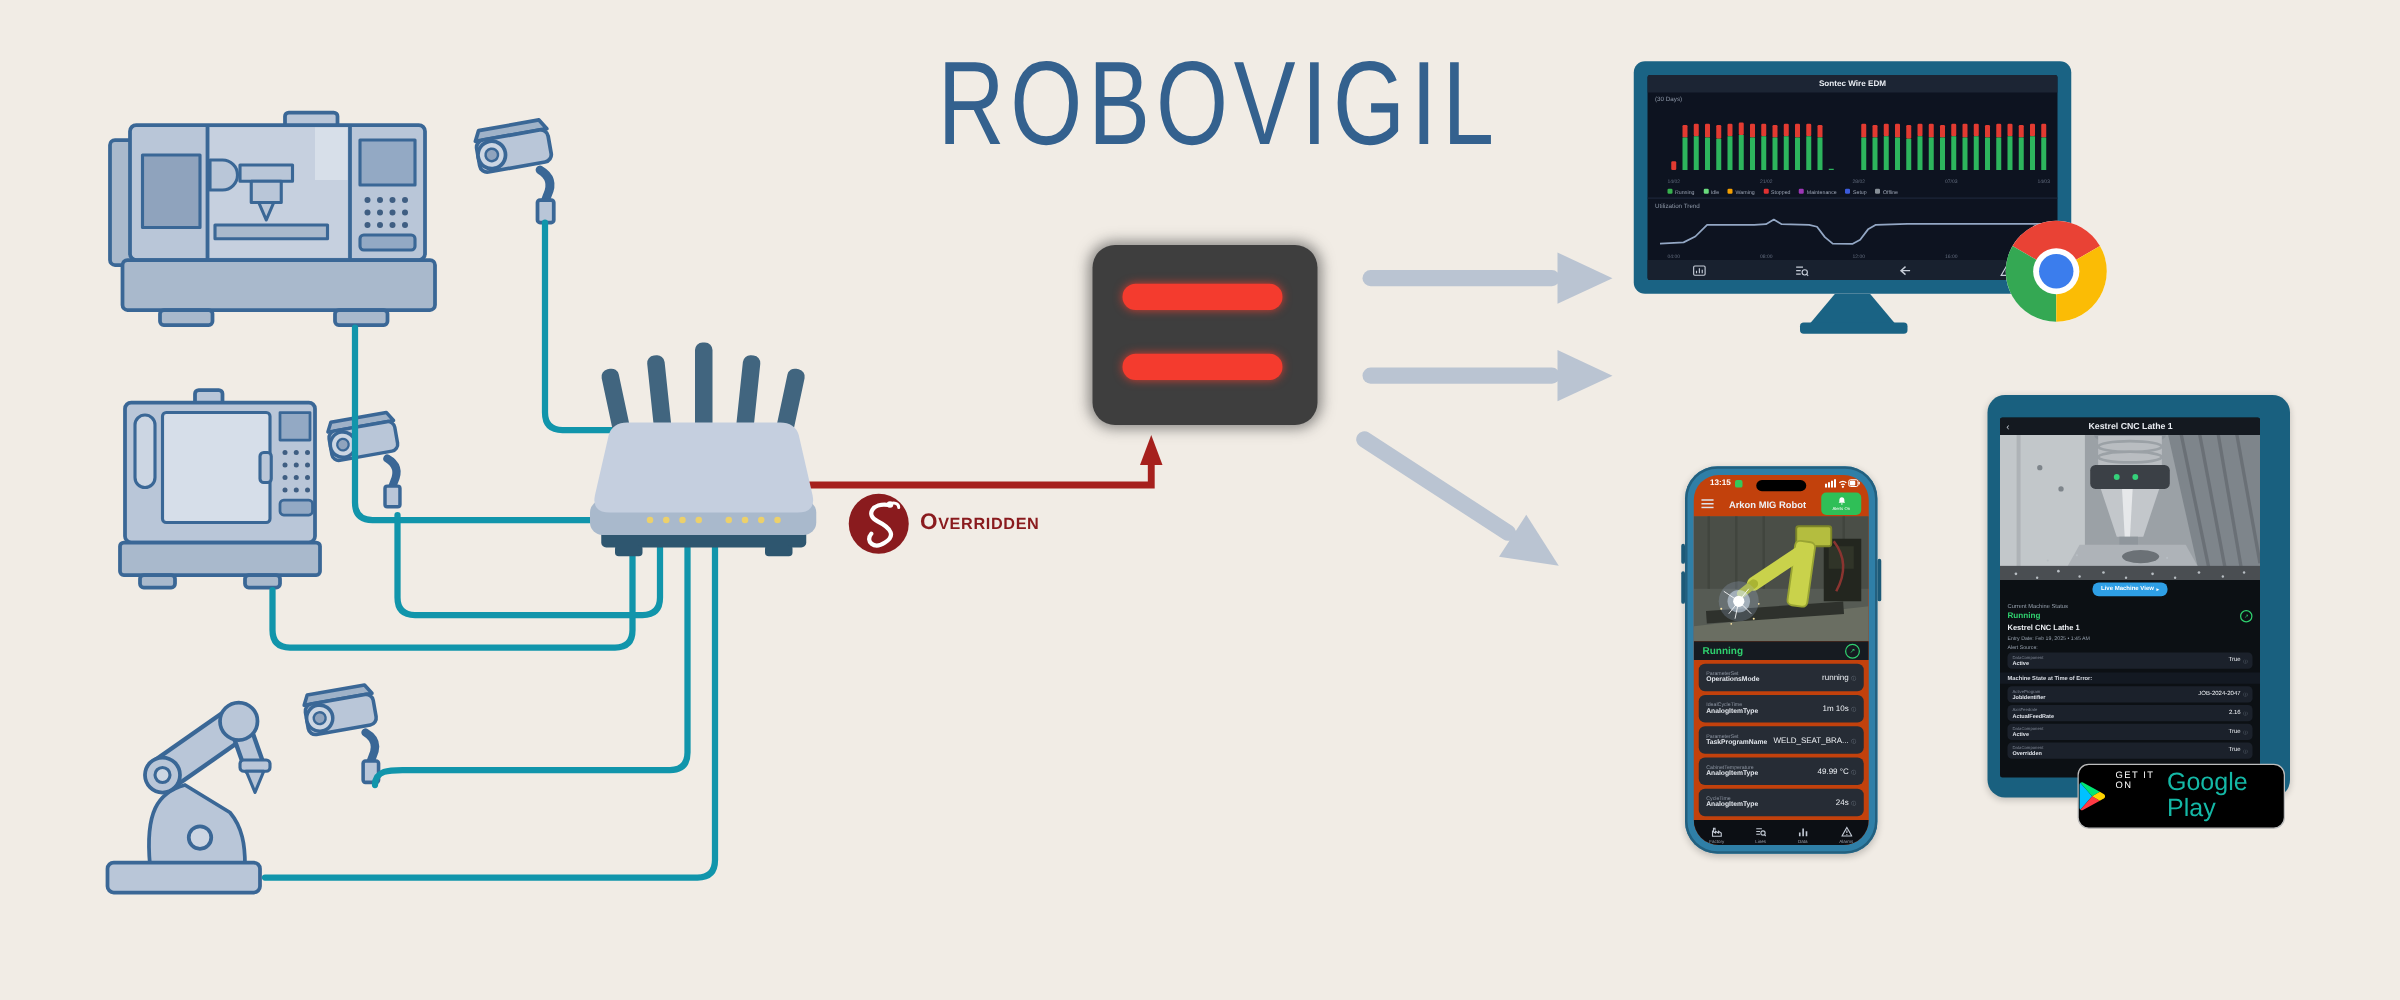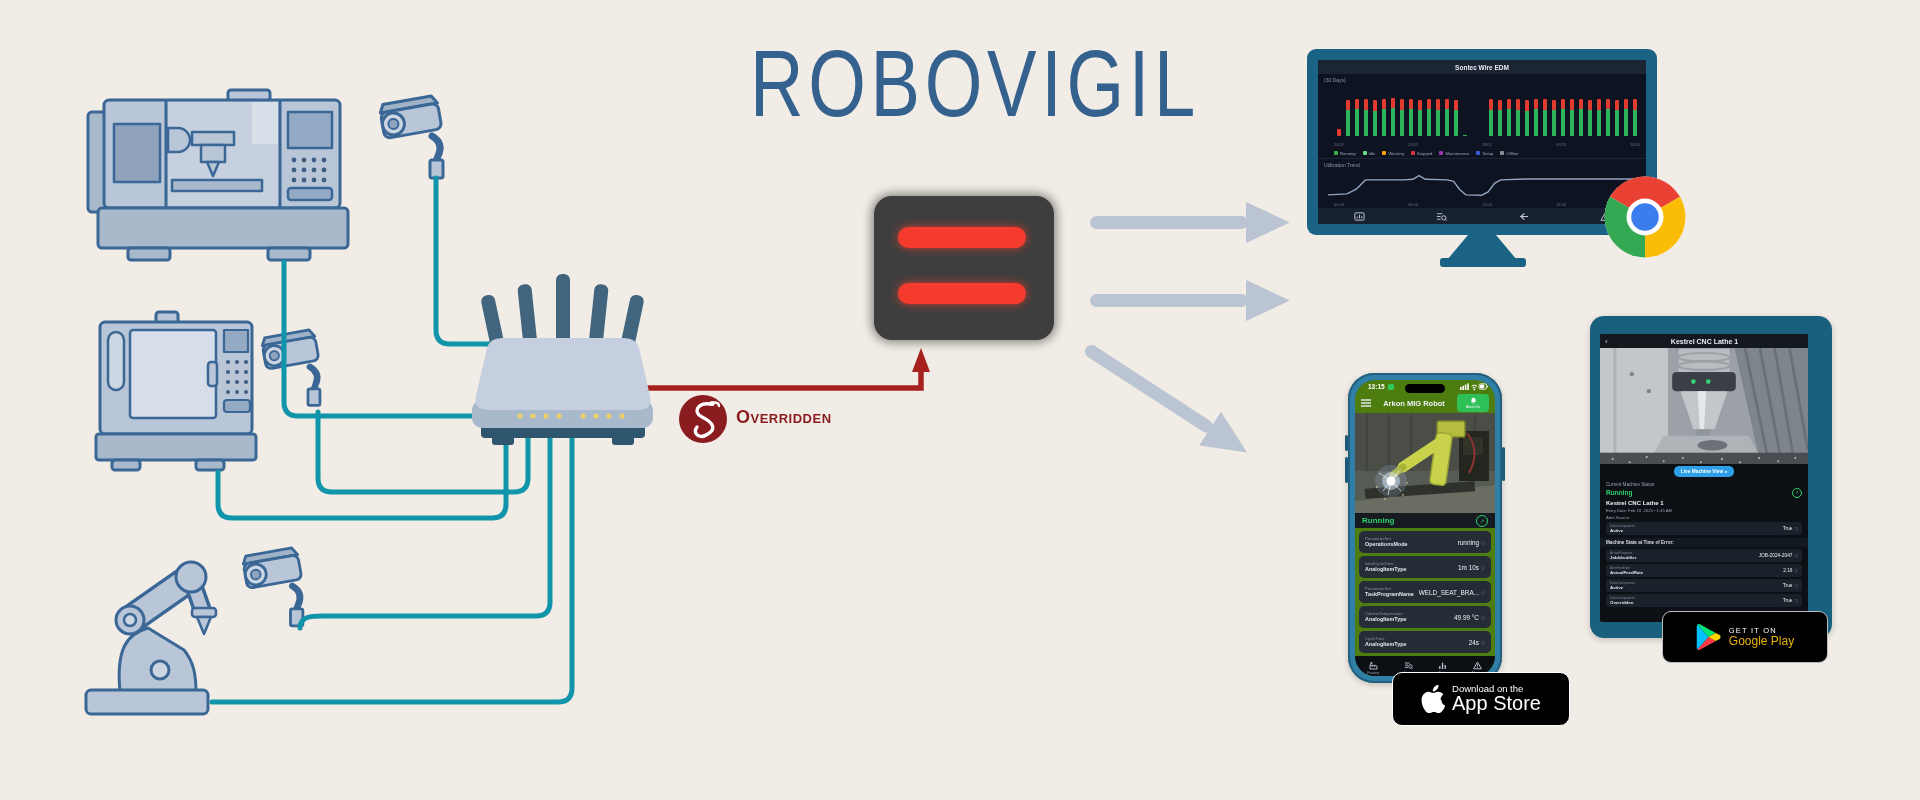--- a/index.html
+++ b/index.html
@@ -47,21 +47,21 @@
   .mon-trendsvg{position:absolute;left:10px;right:4px;top:12px;bottom:11px;}
   .mon-nav{height:16px;background:#18212f;display:flex;justify-content:space-around;align-items:center;flex:0 0 auto;}
   .mon-stand-neck{left:1447px;top:235px;width:70px;height:25px;background:#1a6384;
     clip-path:polygon(30% 0,70% 0,100% 100%,0 100%);}
   .mon-stand-base{left:1440px;top:258px;width:86px;height:9px;background:#1a6384;border-radius:3px;}
 
   
   .phone{left:1348px;top:373px;width:154px;height:310px;background:#2f7fa7;border-radius:26px;
     box-shadow:inset 0 0 0 2px #23607f, 0 2px 6px rgba(0,0,0,.2);}
   .phone .sbtn{position:absolute;width:3px;background:#1c5a78;border-radius:2px;}
-  .ph-screen{position:absolute;left:7px;right:7px;top:7px;bottom:7px;background:#4d7c0f;border-radius:20px;
+  .ph-screen{position:absolute;left:7px;right:7px;top:7px;bottom:7px;background:#c2410c;border-radius:20px;
     overflow:hidden;display:flex;flex-direction:column;}
   .ph-status{height:13px;display:flex;align-items:center;flex:0 0 auto;}
   .ph-time{margin-left:13px;font-size:6.5px;font-weight:700;color:#fff;}
   .ph-rec{width:6px;height:6px;background:#34c85a;border-radius:1.5px;margin-left:3px;}
   .ph-island{position:absolute;top:11px;left:50%;transform:translateX(-50%);width:40px;height:9px;
     background:#000;border-radius:5px;z-index:3;}
   .ph-header{height:20px;display:flex;align-items:center;padding:0 6px;flex:0 0 auto;}
   .ph-title{flex:1;text-align:center;font-size:7.5px;font-weight:700;color:#eef1f5;}
   .ph-alerts{width:32px;height:18px;background:#2fbf57;border-radius:4px;display:flex;flex-direction:column;
     align-items:center;justify-content:center;gap:1px;}
@@ -107,27 +107,27 @@
     align-items:center;padding:0 4px;}
   .tb-card .lab-top{font-size:3.4px;color:#7f8795;}
   .tb-card .lab-bot{font-size:4.4px;color:#dfe3ea;}
   .tb-card .row-val{font-size:4.8px;}
   .tb-card .row-info{font-size:3.5px;}
   .tb-section{margin:3px -6px 0;padding:2px 6px;background:#131922;font-size:4.6px;font-weight:600;color:#d9dde4;}
 
   
   .appstore{left:1392px;top:672px;width:176px;height:52px;background:#000;border:1.6px solid #fff;
     border-radius:10px;display:flex;align-items:center;justify-content:center;gap:7px;z-index:6;}
-  .badge-col{display:flex;flex-direction:column;line-height:1.05;text-decoration:underline;}
+  .badge-col{display:flex;line-height:1.05;text-decoration:underline;}
   .as-line1{font-size:9.5px;color:#fff;}
   .as-line2{font-size:20px;color:#fff;font-weight:500;}
   .gplay{left:1662px;top:611px;width:164px;height:50px;background:#000;border:1.5px solid #bdbdbd;
     border-radius:9px;display:flex;align-items:center;justify-content:center;gap:8px;z-index:6;}
   .gp-line1{font-size:7.5px;color:#fff;letter-spacing:1.2px;}
-  .gp-line2{font-size:12px;color:#eab308;font-weight:500;}
+  .gp-line2{font-size:20px;color:#14b8a6;font-weight:500;}
 
   .chrome-logo{left:1602px;top:174px;z-index:5;}
 </style>
 </head>
 <body>
 
 <div id="canvas">
 
   <svg class="abs" style="left:0;top:0;" width="1300" height="800" viewBox="0 0 1300 800">
     <defs>
@@ -743,29 +743,20 @@
               <span class="lab-top">DataComponent</span>
           <span class="lab-bot">Overridden</span>
             </span>
           <span class="row-val">True</span>
           <span class="row-info">ⓘ</span>
         </div>
       </div>
     </div>
   </div>
 
-  <div class="abs appstore">
-    <svg width="24" height="28" viewBox="0 0 17 20" fill="#fff">
-      <path d="M13.9 10.6c0-2.5 2-3.7 2.1-3.8-1.2-1.7-3-1.9-3.6-2-1.5-.2-3 .9-3.7.9-.8 0-2-.9-3.3-.9C3.7 4.9 2.1 5.9 1.2 7.4c-1.8 3.1-.5 7.7 1.3 10.2.9 1.2 1.9 2.6 3.3 2.6 1.3-.1 1.8-.9 3.4-.9s2 .9 3.4.8c1.4 0 2.3-1.2 3.2-2.5 1-1.4 1.4-2.8 1.4-2.9-.1 0-2.7-1-2.7-4.1zM11.4 3.1c.7-.9 1.2-2.1 1.1-3.3-1 0-2.3.7-3 1.6-.7.8-1.3 2-1.1 3.2 1.1.1 2.3-.6 3-1.5z"></path>
-    </svg>
-    <span class="badge-col">
-      <span class="as-line1">Download on the</span>
-      <span class="as-line2">App Store</span>
-    </span>
-  </div>
   <div class="abs gplay">
     <svg width="25" height="28" viewBox="0 0 33 36">
       <path d="M2,1.5 L16.5,18 L2,34.5 C1.3,33.8 1,32.9 1,31.8 V4.2 C1,3.1 1.3,2.2 2,1.5 Z" fill="#00c1ff"></path>
       <path d="M2,1.5 C2.8,.7 4,.5 5.2,1.2 L26,12.6 L16.5,18 Z" fill="#00e675"></path>
       <path d="M2,34.5 C2.8,35.3 4,35.5 5.2,34.8 L26,23.4 L16.5,18 Z" fill="#ff3a44"></path>
       <path d="M26,12.6 L31.2,15.5 C32.8,16.4 32.8,19.6 31.2,20.5 L26,23.4 L16.5,18 Z" fill="#ffd400"></path>
     </svg>
     <span class="badge-col">
       <span class="gp-line1">GET IT ON</span>
       <span class="gp-line2">Google Play</span>

